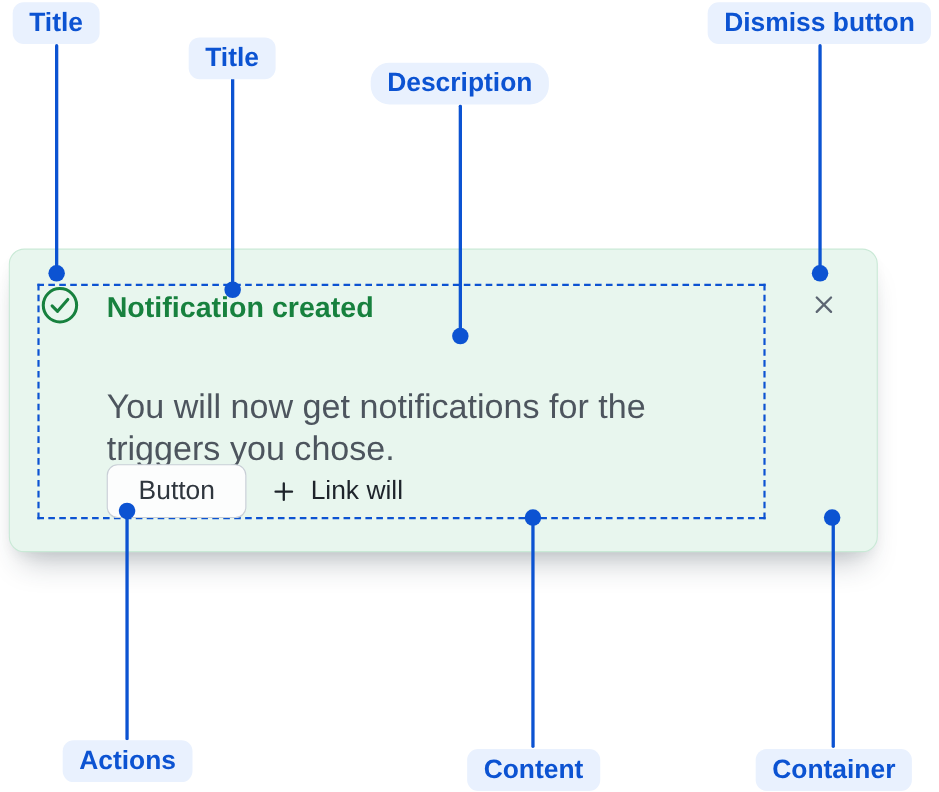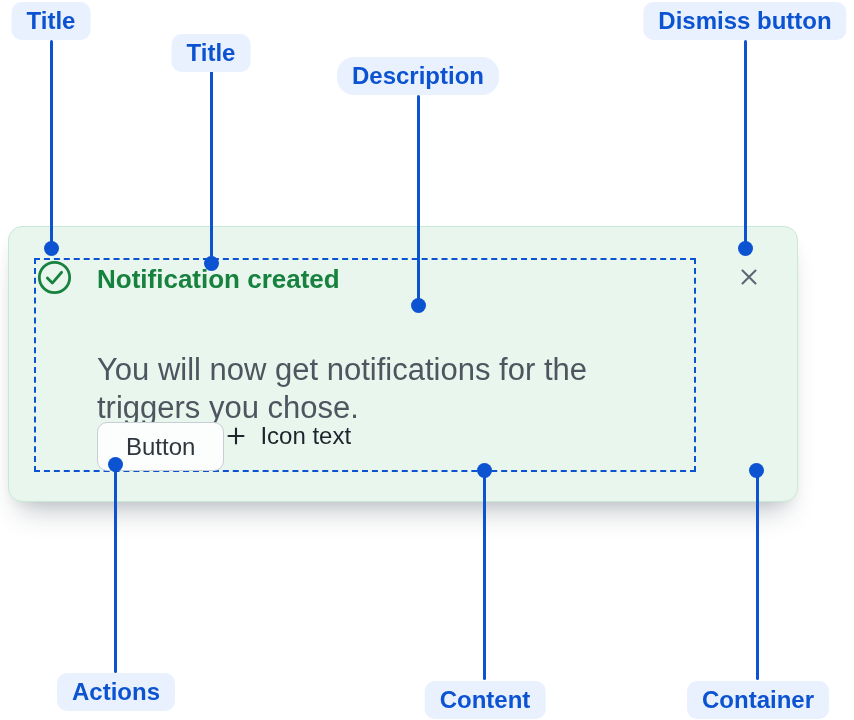--- a/index.html
+++ b/index.html
@@ -33,21 +33,21 @@
   .flag-title{
     position:absolute;left:88px;top:35px;z-index:2;
     font-size:26px;font-weight:700;line-height:34px;color:#17813E;white-space:nowrap;
   }
   .flag-desc{
     position:absolute;left:88px;top:80px;width:530px;z-index:2;
     font-size:31px;line-height:38px;color:#4D555E;margin-top:44px;
   }
   .flag-actions{
     position:absolute;left:88px;top:195px;height:49px;z-index:2;
-    display:flex;align-items:flex-start;
+    display:flex;align-items:center;gap:22px;
   }
   .btn{
     height:49px;padding:0 28px;background:#FCFDFD;border:1px solid #C8CED6;
     border-radius:10px;font-family:"Liberation Sans",sans-serif;
     font-size:24px;color:#2F363E;cursor:pointer;display:flex;align-items:center;
   }
   .link{
     display:flex;align-items:center;gap:12px;cursor:pointer;
     font-size:24px;color:#1E242B;white-space:nowrap;
   }
@@ -77,21 +77,21 @@
     <div class="flag-desc">You will now get notifications for the triggers you chose.</div>
 
     <div class="flag-actions">
       <button class="btn">Button</button>
       <span class="link">
         <span style="display:flex;">
           <svg width="24" height="24" viewBox="0 0 24 24" fill="none">
             <path d="M12 4.5 V19.5 M4.5 12 H19.5" stroke="#1E242B" stroke-width="2.1" stroke-linecap="round"></path>
           </svg>
         </span>
-        <span>Icon text</span>
+        <span>Link will</span>
       </span>
     </div>
 
     <button class="dismiss">
       <span style="display:flex;">
         <svg width="24" height="24" viewBox="0 0 24 24" fill="none">
           <path d="M5.5 5.5 L18.5 18.5 M18.5 5.5 L5.5 18.5" stroke="#5D6673" stroke-width="2.1" stroke-linecap="round"></path>
         </svg>
       </span>
     </button>

